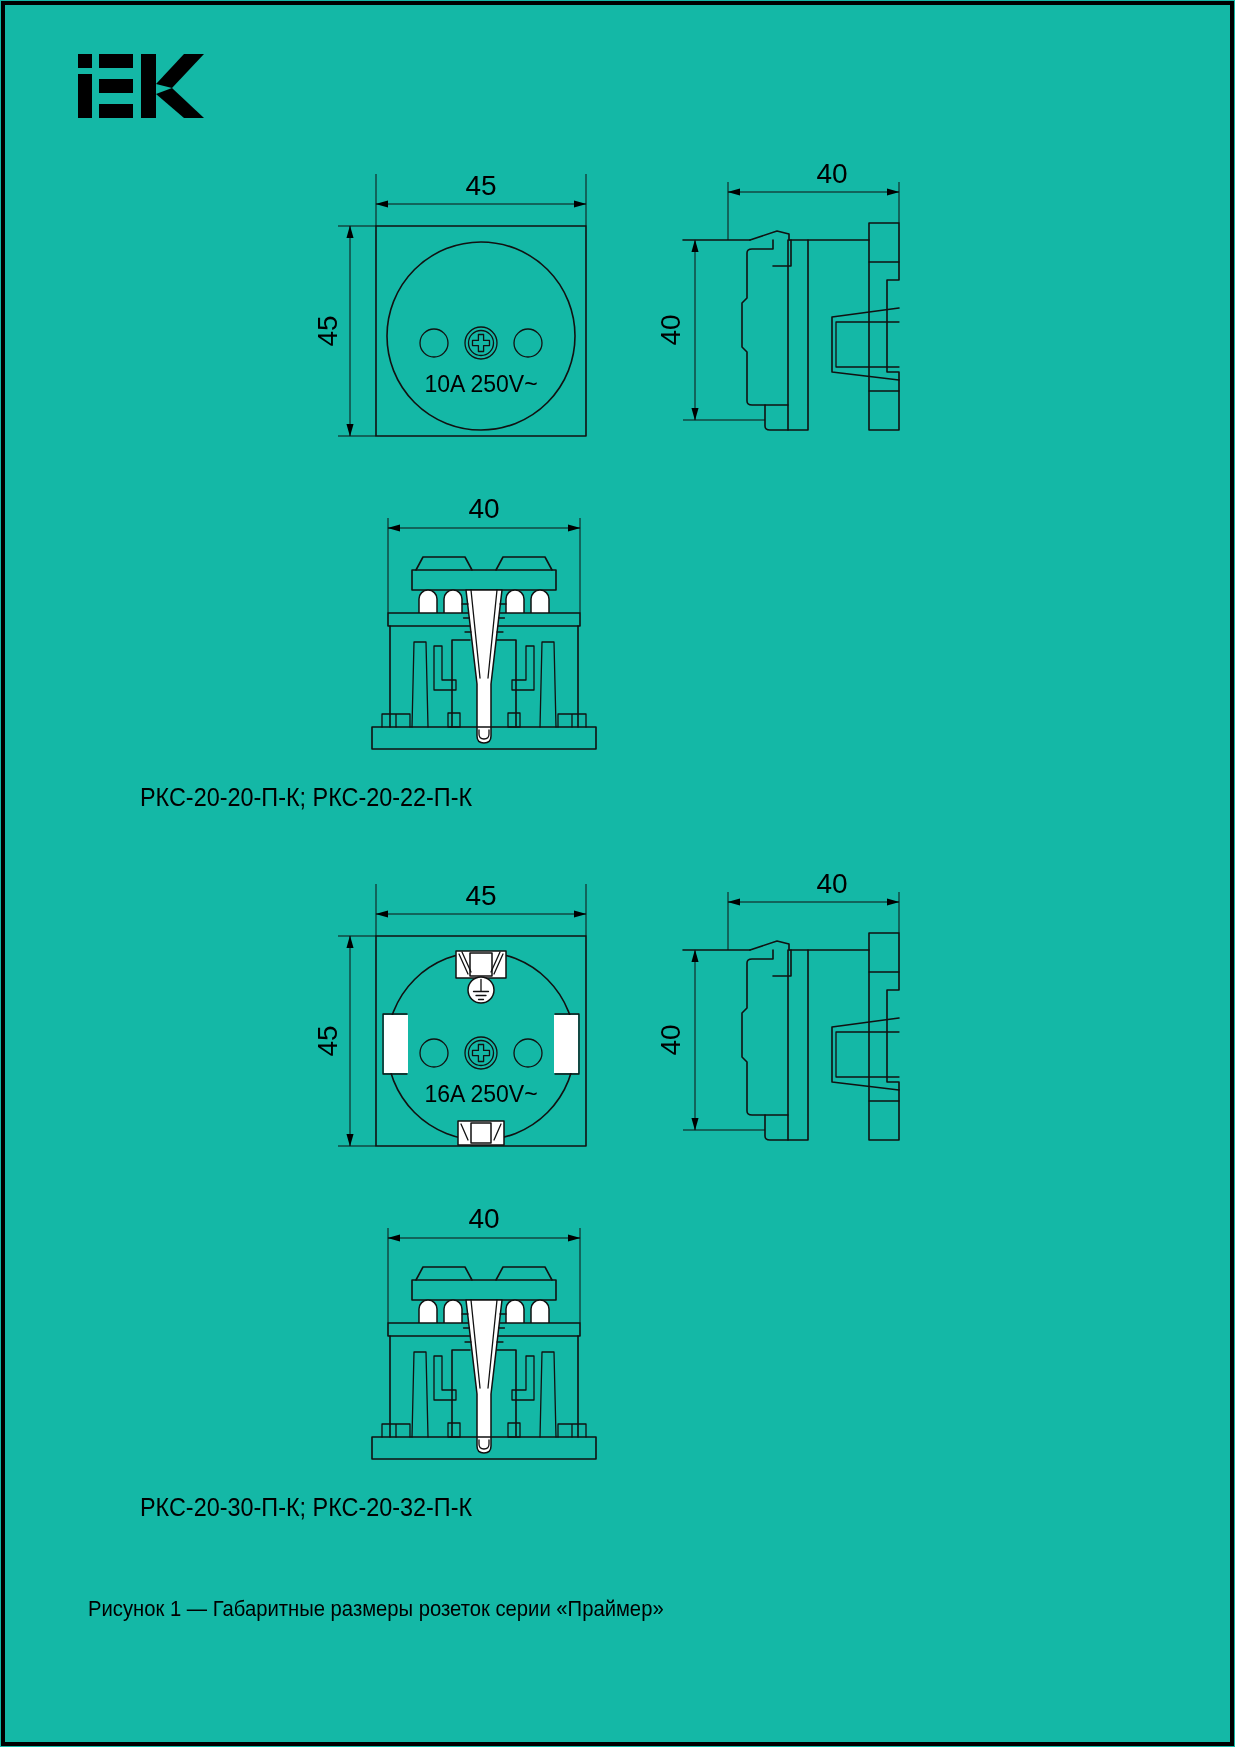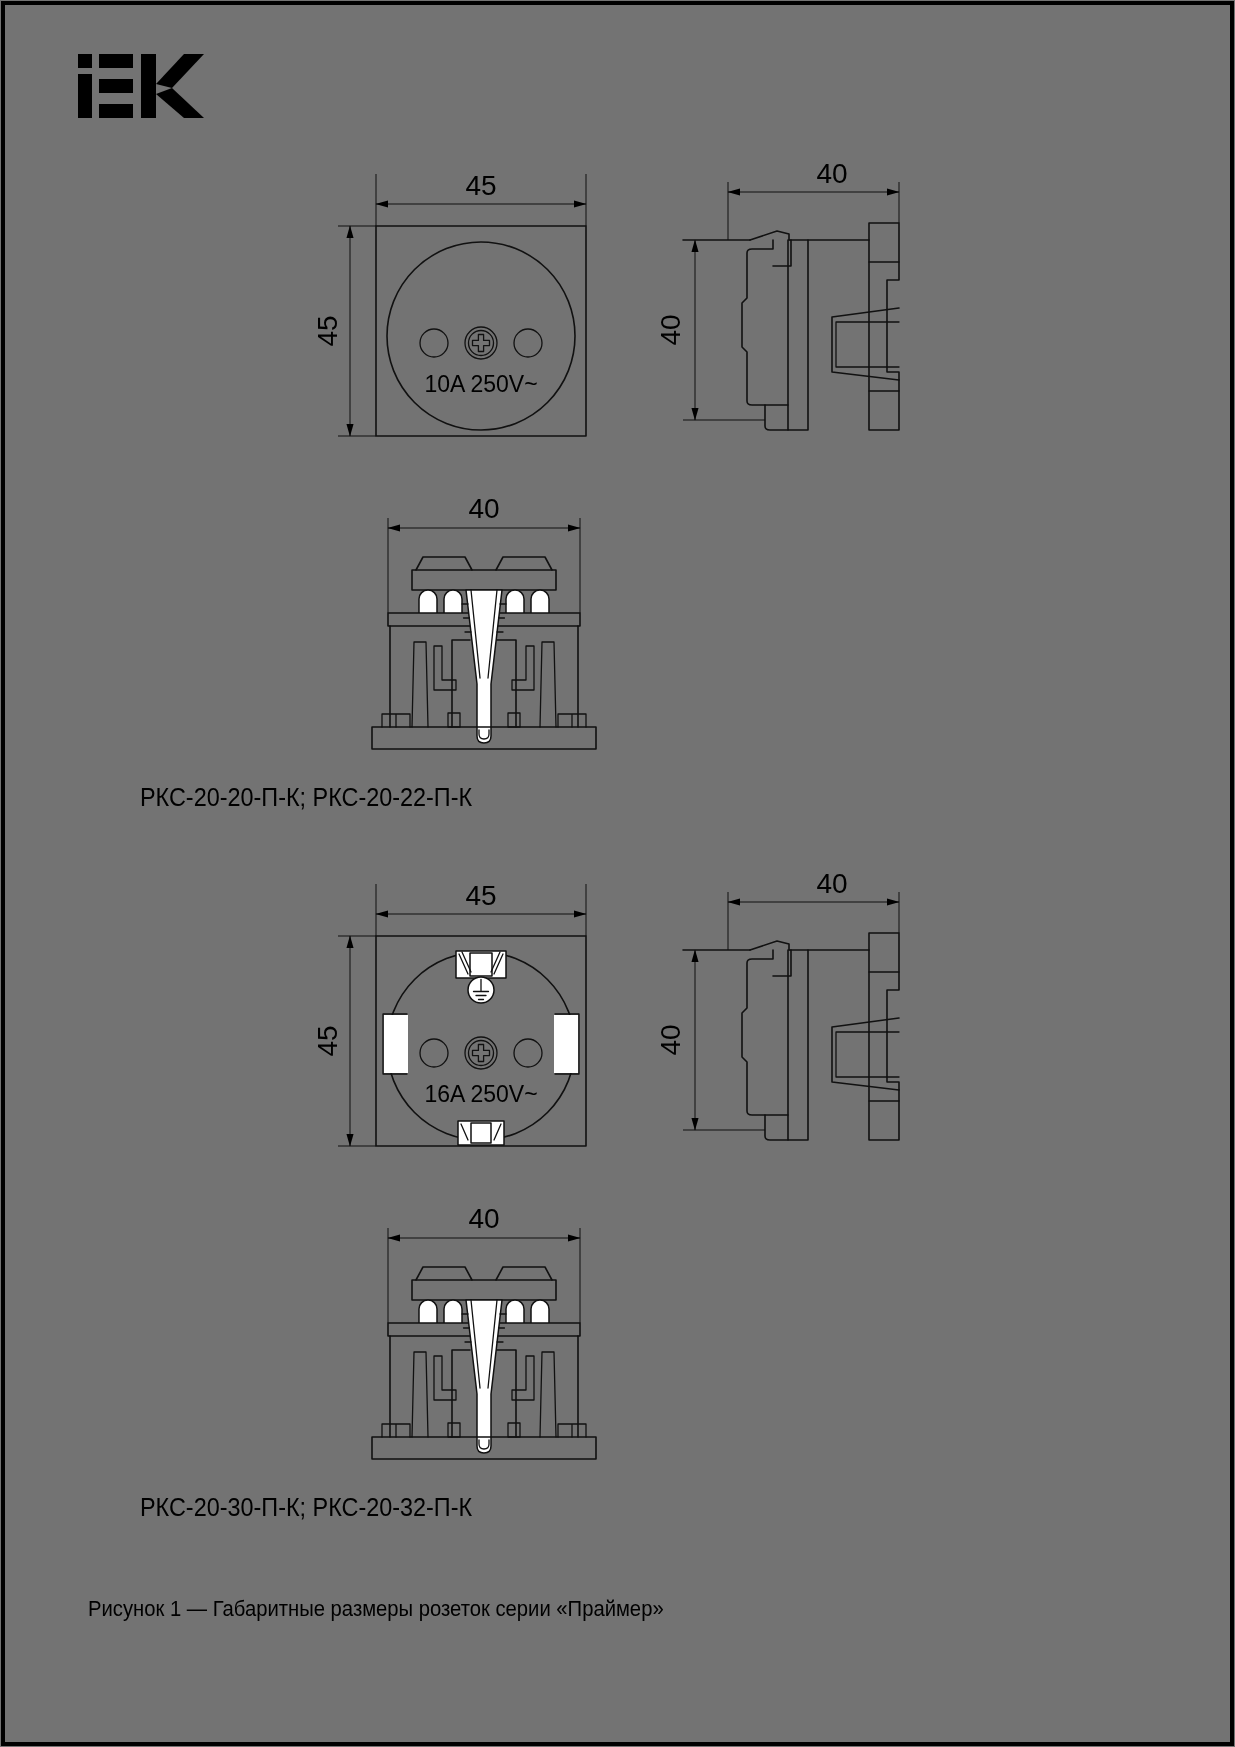--- a/index.html
+++ b/index.html
@@ -1,19 +1,19 @@
 <!DOCTYPE html>
 <html><head>
 <meta charset="utf-8">
 <style>
   html,body{margin:0;padding:0;background:#888;}
   .page{
     position:relative;
     width:1235px;height:1747px;
-    background:#737373;
+    background:#14b8a6;
     font-family:"Liberation Sans",sans-serif;
     overflow:hidden;
     text-align:center;
   }
   .frame{
     position:absolute;inset:1px;
     border:4px solid #000;
     pointer-events:none;
   }
   svg.abs{position:absolute;overflow:visible;}

